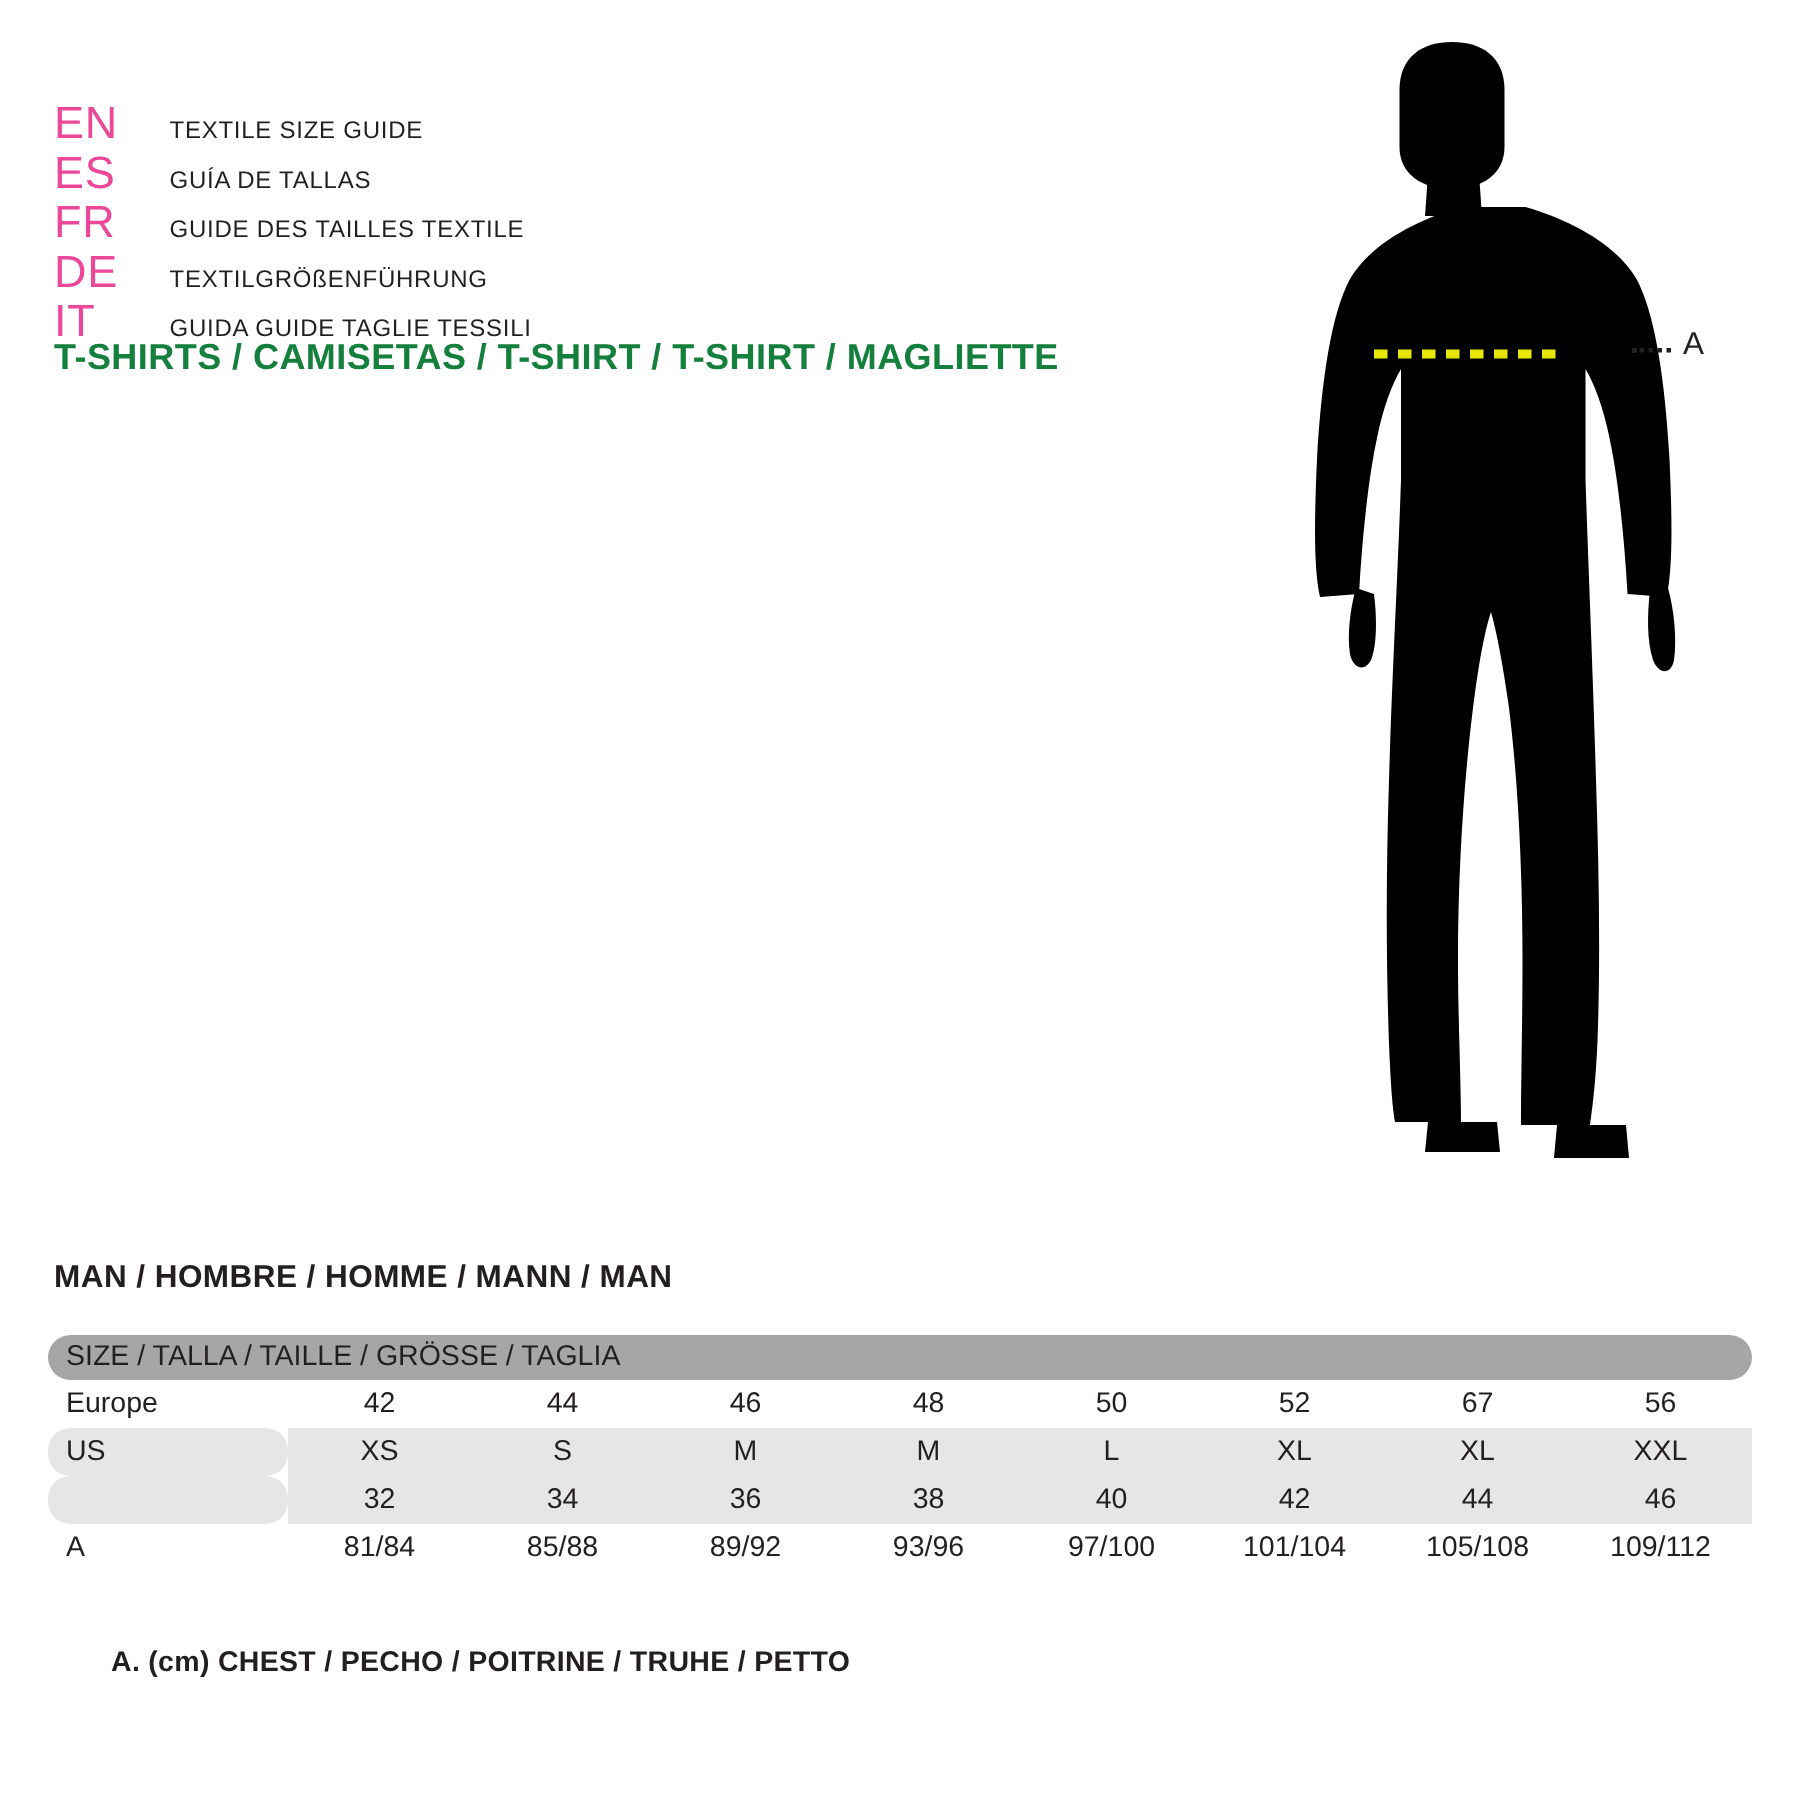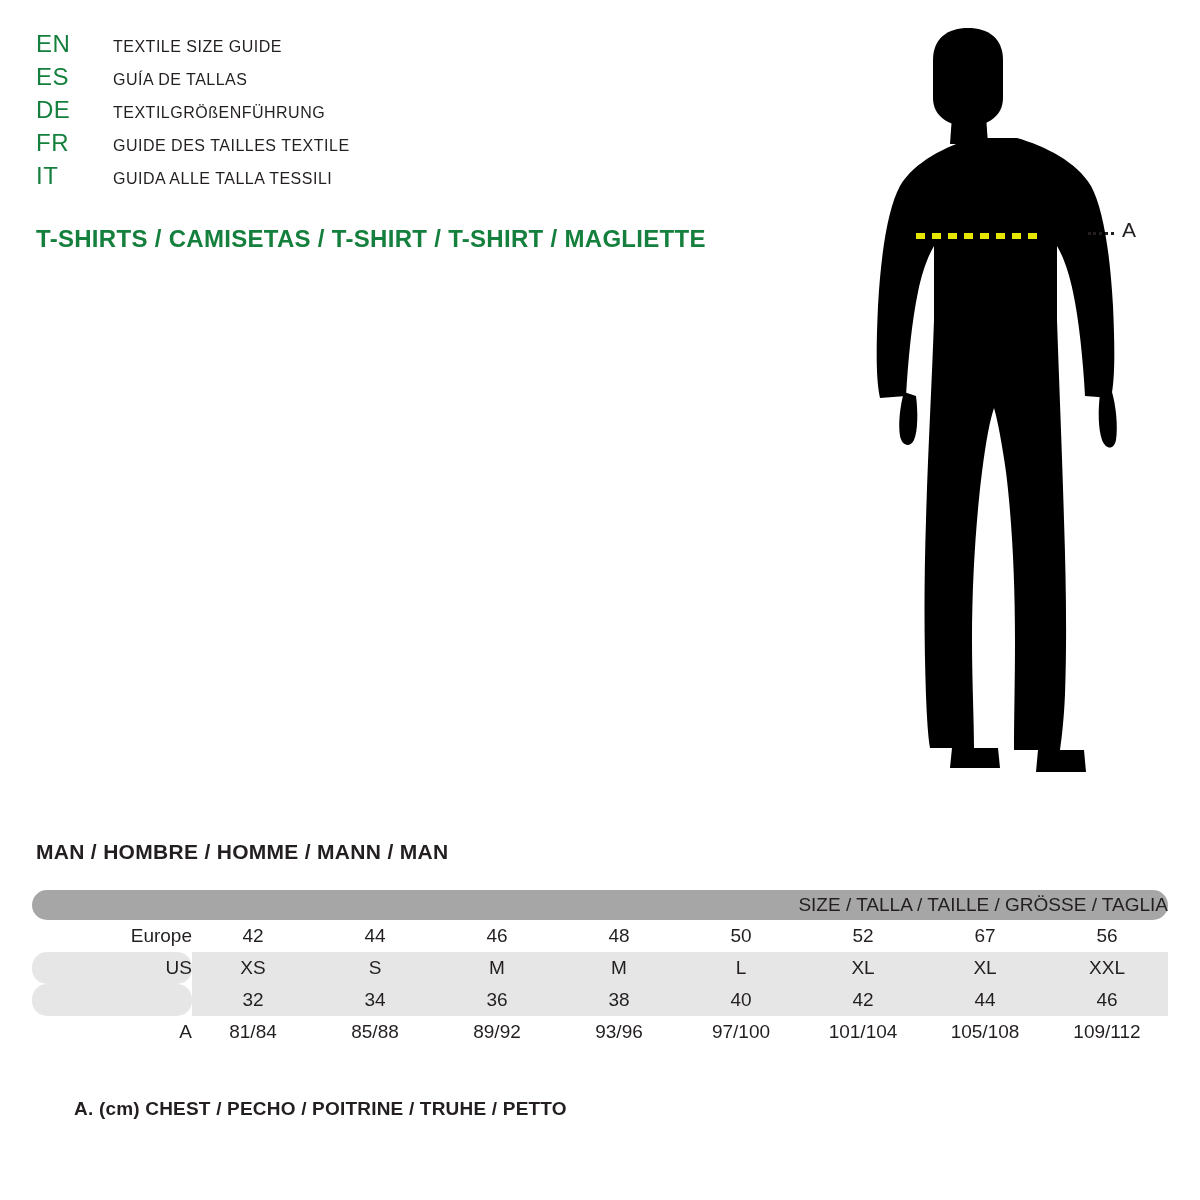--- a/index.html
+++ b/index.html
@@ -30,23 +30,24 @@
     top: 30px;
     width: 720px;
   }
   .lang-row {
     display: flex;
     align-items: baseline;
     height: 33px;
   }
   .lang-code {
     width: 77px;
-    font-size: 24px;
+    font-size: 30px;
     letter-spacing: 0.5px;
-    color: #15803d;
+    color: #ec4899;
+    margin-top: 36px;
   }
   .lang-text {
     font-size: 16px;
     letter-spacing: 0.5px;
     color: #231f20;
   }
 
   
   .cat-block {
     position: absolute;
@@ -111,21 +112,21 @@
     table-layout: fixed;
   }
   .size-table td, .size-table th {
     height: 32px;
     font-size: 19px;
     font-weight: normal;
     color: #231f20;
     padding: 0;
   }
   .size-table .row-head {
-    text-align: right;
+    text-align: left;
     padding-left: 12px;
     width: 160px;
     border-radius: 15px;
   }
   .size-table td.val {
     text-align: center;
   }
   .band-title td {
     background: #a6a6a6;
     font-size: 19px;
@@ -158,30 +159,30 @@
   <div class="lang-block">
     <div class="lang-row">
       <span class="lang-code">EN</span>
       <span class="lang-text">TEXTILE SIZE GUIDE</span>
     </div>
     <div class="lang-row">
       <span class="lang-code">ES</span>
       <span class="lang-text">GUÍA DE TALLAS</span>
     </div>
     <div class="lang-row">
+      <span class="lang-code">FR</span>
+      <span class="lang-text">GUIDE DES TAILLES TEXTILE</span>
+    </div>
+    <div class="lang-row">
       <span class="lang-code">DE</span>
       <span class="lang-text">TEXTILGRÖßENFÜHRUNG</span>
     </div>
     <div class="lang-row">
-      <span class="lang-code">FR</span>
-      <span class="lang-text">GUIDE DES TAILLES TEXTILE</span>
-    </div>
-    <div class="lang-row">
       <span class="lang-code">IT</span>
-      <span class="lang-text">GUIDA ALLE TALLA TESSILI</span>
+      <span class="lang-text">GUIDA GUIDE TAGLIE TESSILI</span>
     </div>
   </div>
 
   <div class="cat-block">
     <div class="cat-line">T-SHIRTS / CAMISETAS / T-SHIRT / T-SHIRT / MAGLIETTE</div>
   </div>
 
   <div class="figure-wrap">
     <svg width="340" height="780" viewBox="0 0 340 780" xmlns="http://www.w3.org/2000/svg">
 

